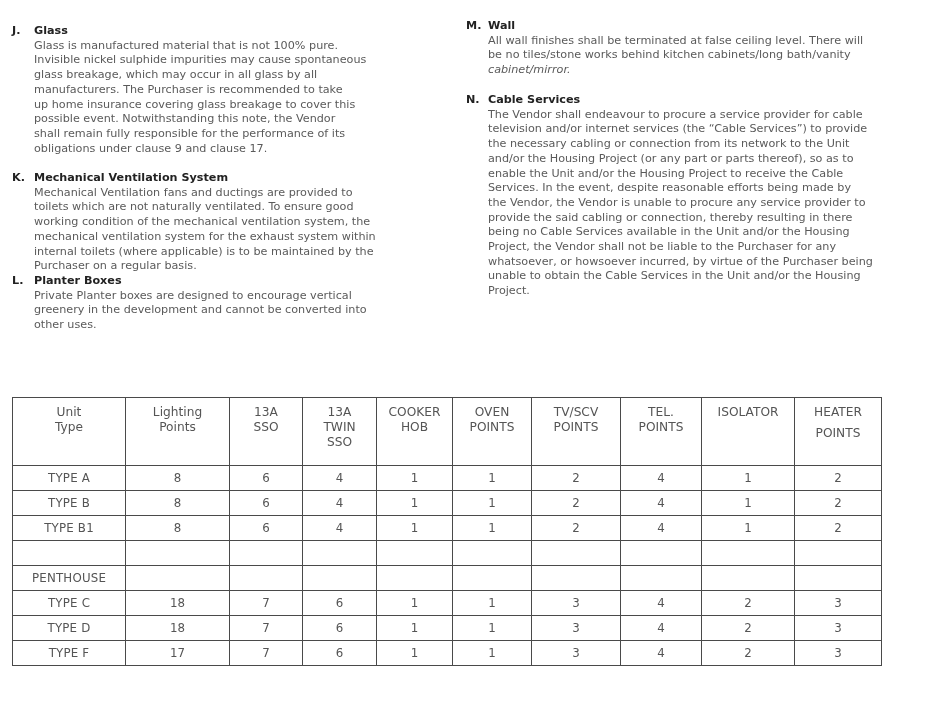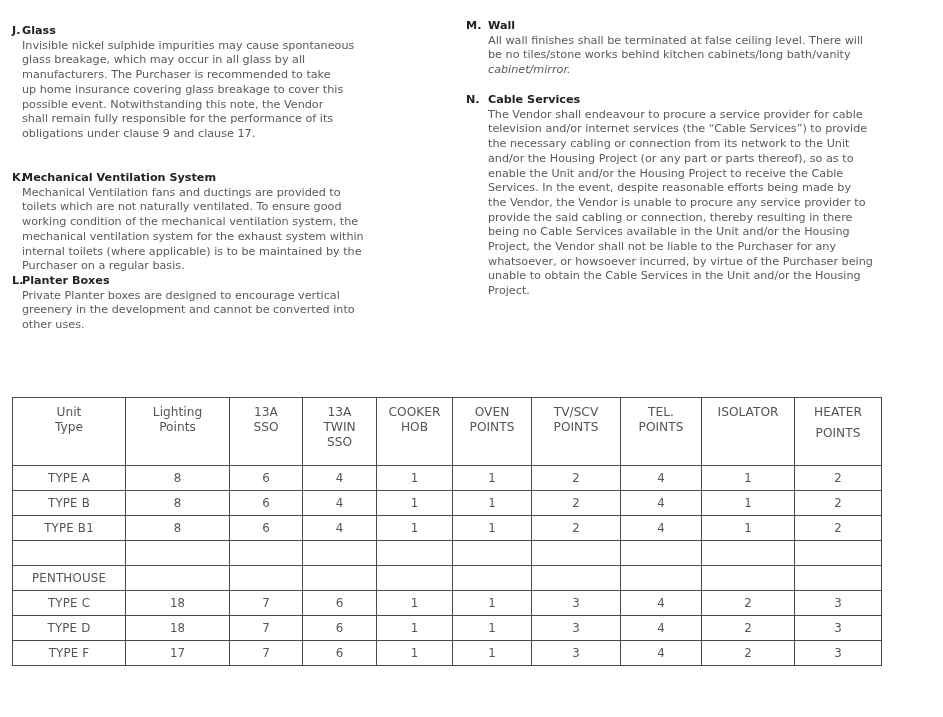--- a/index.html
+++ b/index.html
@@ -11,21 +11,21 @@
   .clause .letter {
     position: absolute; left: 0; top: 0; font-weight: bold; color: #222222;
   }
   .clause .title { font-weight: bold; color: #222222; display: block; }
   .clause .body { display: block; color: #5a5a5a; }
   #clause-j { left: 12px; top: 24px; width: 375px; }
   #clause-k { left: 12px; top: 171px; width: 375px; }
   #clause-l { left: 12px; top: 274px; width: 375px; }
   #clause-m { left: 466px; top: 19px; width: 420px; }
   #clause-n { left: 466px; top: 93px; width: 420px; }
-  #clause-j .content, #clause-k .content, #clause-l .content { margin-left: 10px; }
+  #clause-j .content, #clause-k .content, #clause-l .content { margin-left: 22px; }
   #clause-m .content, #clause-n .content { margin-left: 22px; }
 
   table.spec {
     position: absolute; left: 12px; top: 397px;
     border-collapse: collapse; font-size: 12px; color: #555555;
     font-family: "DejaVu Sans", sans-serif;
   }
   table.spec td, table.spec th {
     border: 1.3px solid #4a4a4a; text-align: center; padding: 0; font-weight: normal;
   }
@@ -38,20 +38,21 @@
   table.spec td.unit { letter-spacing: 0.2px; }
 </style>
 </head>
 <body>
 
 <div id="clause-j" class="clause">
   <span class="letter">J.</span>
   <div class="content">
     <span class="title">Glass</span>
     <span class="body">
+        <span style="display: block;">Glass is manufactured material that is not 100% pure.</span>
         <span style="display: block;">Invisible nickel sulphide impurities may cause spontaneous</span>
         <span style="display: block;">glass breakage, which may occur in all glass by all</span>
         <span style="display: block;">manufacturers. The Purchaser is recommended to take</span>
         <span style="display: block;">up home insurance covering glass breakage to cover this</span>
         <span style="display: block;">possible event. Notwithstanding this note, the Vendor</span>
         <span style="display: block;">shall remain fully responsible for the performance of its</span>
         <span style="display: block;">obligations under clause 9 and clause 17.</span>
       </span>
   </div>
 </div>

